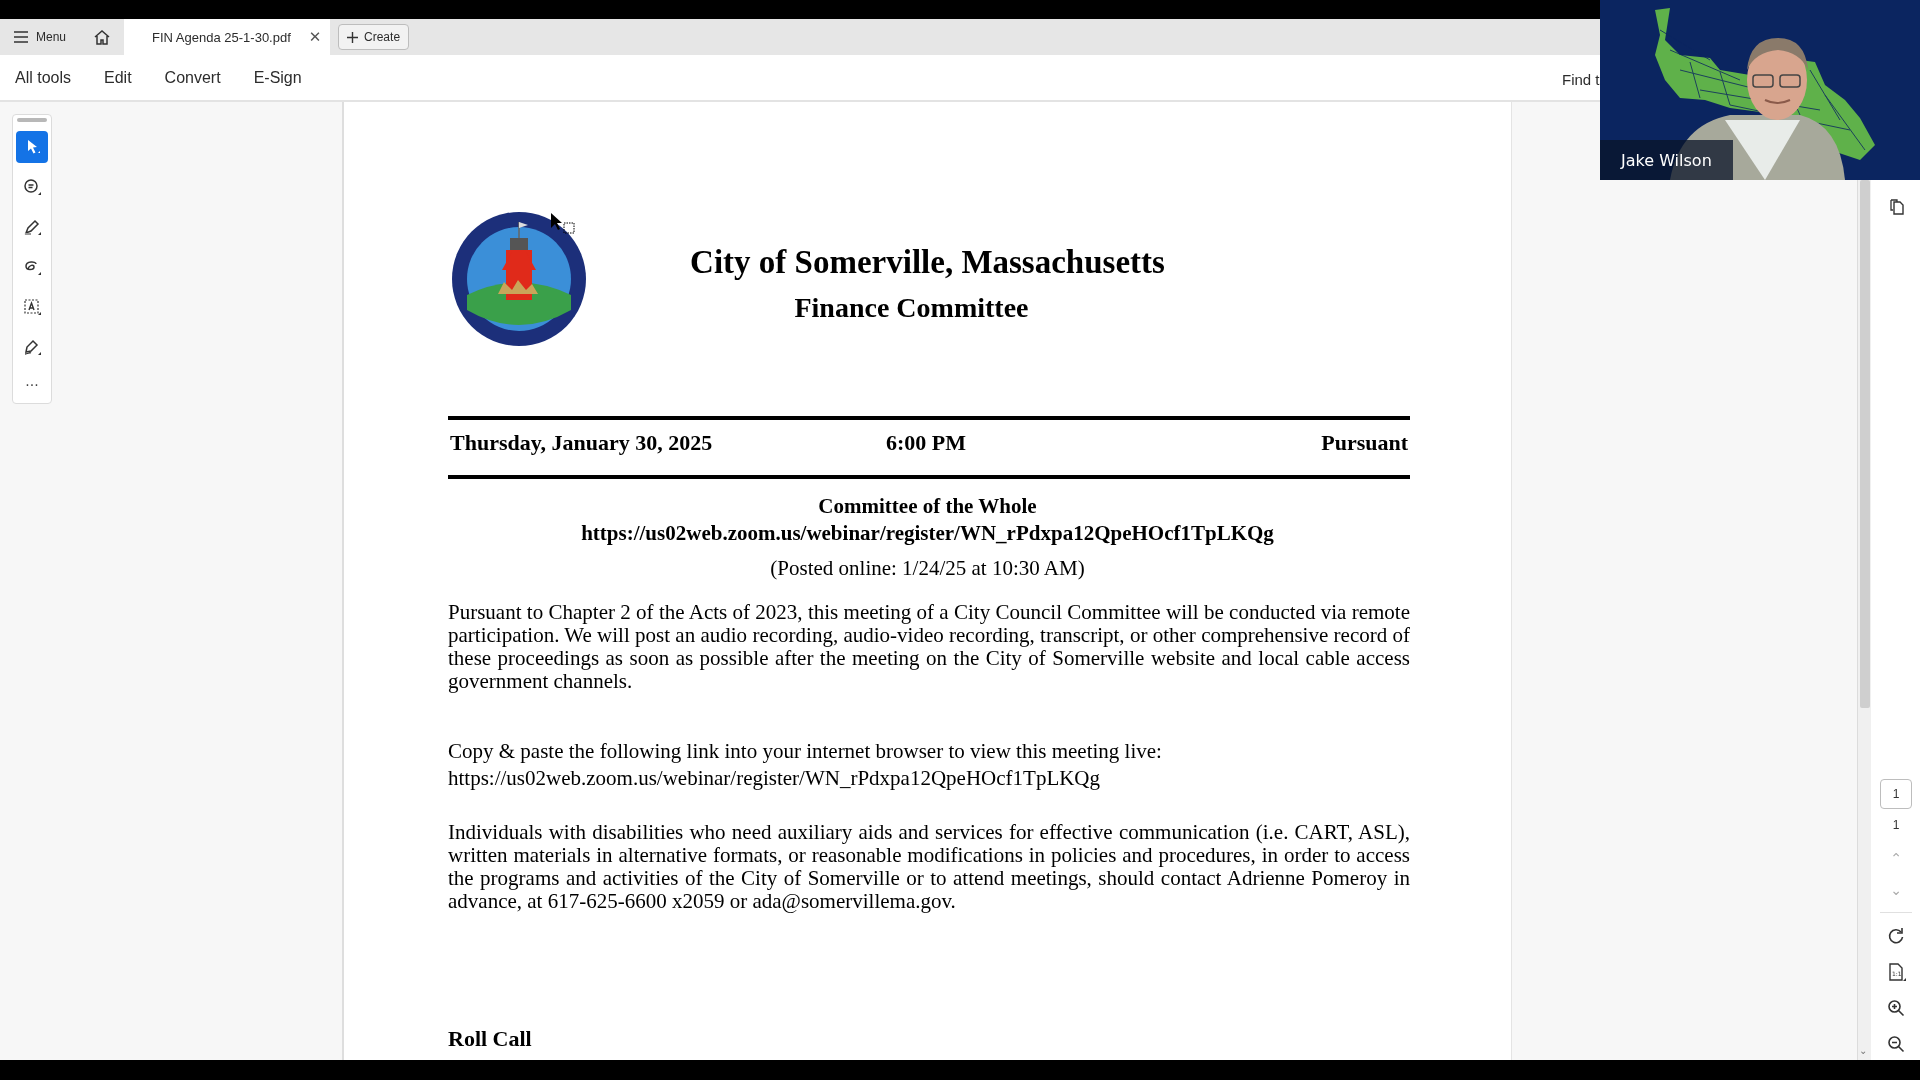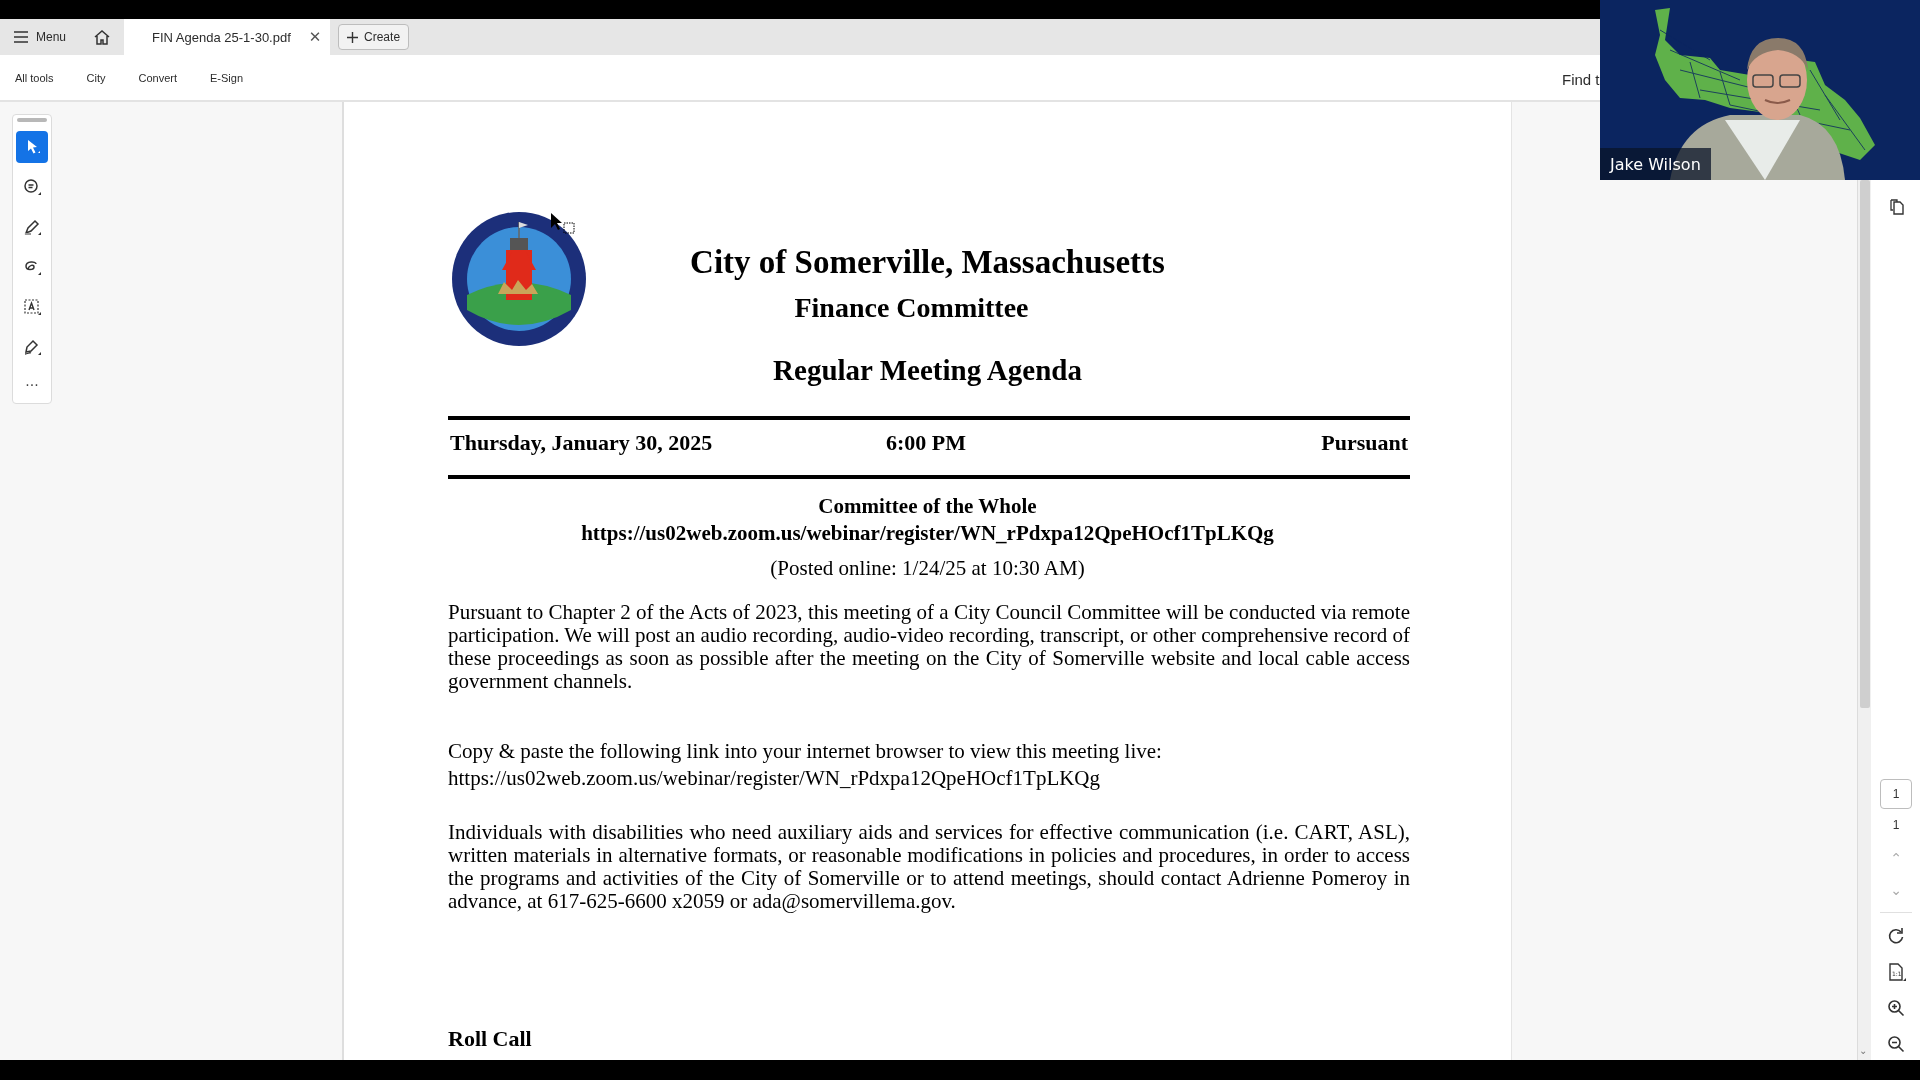--- a/index.html
+++ b/index.html
@@ -9,21 +9,21 @@
   .topbar { position: absolute; left: 0; top: 0; width: 1920px; height: 19px; background: #000; }
   .tabbar { position: absolute; left: 0; top: 19px; width: 1920px; height: 36px; background: #e6e6e6; display: flex; align-items: center; }
   .tab-menu { display: flex; align-items: center; gap: 8px; padding: 16px 14px; height: 36px; font-size: 12px; color: #2c2c2c; cursor: pointer; }
   .tab-home { width: 44px; height: 36px; display: flex; align-items: center; justify-content: center; cursor: pointer; }
   .doc-tab { height: 36px; background: #fff; display: flex; align-items: center; padding: 0 12px 0 10px; gap: 18px; width: 206px; font-size: 13px; color: #2c2c2c; cursor: pointer; }
   .doc-tab .title { flex: 1; white-space: nowrap; }
   .doc-tab .close { font-size: 15px; color: #555; }
   .create-btn { margin-left: 8px; height: 26px; padding: 0 8px; border: 1px solid #bdbdbd; border-radius: 4px; background: #f2f2f2; display: flex; align-items: center; gap: 6px; font-size: 12px; color: #2c2c2c; cursor: pointer; }
 
   .toolbar { position: absolute; left: 0; top: 55px; width: 1920px; height: 47px; background: #fff; border-bottom: 2px solid #e3e3e3; display: flex; align-items: center; }
-  .toolbar .item { font-size: 11px; color: #2c2c2c; margin-left: 15px; margin-right: 18px; cursor: pointer; }
+  .toolbar .item { font-size: 16px; color: #2c2c2c; margin-left: 15px; margin-right: 18px; cursor: pointer; }
   .toolbar .find { position: absolute; left: 1562px; top: 16px; font-size: 15px; color: #2c2c2c; }
 
   .workspace { position: absolute; left: 0; top: 102px; width: 1920px; height: 958px; background: #f7f7f7; }
   .left-rail { position: absolute; left: 12px; top: 12px; width: 40px; height: 290px; background: #fff; border: 1px solid #dcdcdc; border-radius: 4px; }
   .left-rail .grip { position: absolute; left: 4px; top: 3px; width: 30px; height: 4px; background: #b8b8b8; border-radius: 2px; }
   .rail-btn { position: absolute; left: 3px; width: 32px; height: 32px; border-radius: 4px; display: flex; align-items: center; justify-content: center; cursor: pointer; }
   .rail-btn.active { background: #1473e6; }
   .rail-btn svg { width: 20px; height: 20px; }
 
   .page { position: absolute; left: 342px; top: 0; width: 1170px; height: 958px; background: #fff; border-left: 2px solid #dedede; border-right: 1px solid #e4e4e4; font-family: "Liberation Serif", serif; color: #000; }
@@ -42,21 +42,21 @@
   .scrollbar .arrow { position: absolute; left: 1px; bottom: 4px; font-size: 10px; color: #777; }
 
   .right-rail { position: absolute; left: 1871px; top: 102px; width: 49px; height: 958px; background: #fff; }
   .rr-btn { position: absolute; left: 9px; width: 32px; height: 32px; display: flex; align-items: center; justify-content: center; cursor: pointer; font-family: "DejaVu Sans", sans-serif; color: #3a3a3a; }
   .rr-btn svg { width: 20px; height: 20px; }
   .page-box { position: absolute; left: 9px; top: 677px; width: 32px; height: 30px; border: 1px solid #bdbdbd; border-radius: 4px; display: flex; align-items: center; justify-content: center; font-size: 12px; color: #333; cursor: text; }
   .page-total { position: absolute; left: 9px; top: 716px; width: 32px; text-align: center; font-size: 12px; color: #333; }
   .rr-divider { position: absolute; left: 9px; top: 810px; width: 32px; height: 1px; background: #e0e0e0; }
 
   .video { position: absolute; left: 1600px; top: 0; width: 320px; height: 180px; background: #0b2560; overflow: hidden; }
-  .video .name { position: absolute; left: 0; bottom: 0; height: 32px; padding: 0 10px; background: rgba(10,20,40,0.75); color: #fff; font-size: 16px; font-family: "DejaVu Sans", sans-serif; display: flex; align-items: center; }
+  .video .name { position: absolute; left: 0; bottom: 0; height: 40px; padding: 0 21px; background: rgba(10,20,40,0.75); color: #fff; font-size: 16px; font-family: "DejaVu Sans", sans-serif; display: flex; align-items: center; }
 
   .bottombar { position: absolute; left: 0; top: 1060px; width: 1920px; height: 20px; background: #000; }
 </style>
 </head>
 <body>
 
 <div class="topbar"></div>
 
 <div class="tabbar">
   <div class="tab-menu">
@@ -80,21 +80,21 @@
   <div class="create-btn">
     <svg width="11" height="11" viewBox="0 0 11 11">
         <path d="M5.5 0v11M0 5.5h11" stroke="#333" stroke-width="1.4"></path>
       </svg>
     <span>Create</span>
   </div>
 </div>
 
 <div class="toolbar">
   <span class="item">All tools</span>
-  <span class="item">City</span>
+  <span class="item">Edit</span>
   <span class="item">Convert</span>
   <span class="item">E-Sign</span>
   <span class="find">Find te</span>
 </div>
 
 <div class="workspace">
   <div class="left-rail">
     <div class="grip"></div>
     <div class="rail-btn active" style="top:16px">
       <svg viewBox="0 0 20 20">
@@ -146,21 +146,20 @@
       <path d="M17 85 Q69 60 121 85 L121 100 Q69 130 17 100 Z" fill="#3aa04a"></path>
       <rect x="56" y="40" width="26" height="50" fill="#e02a1a"></rect>
       <path d="M52 60l10-18 14 0 10 18z" fill="#e02a1a"></path>
       <rect x="60" y="28" width="18" height="12" fill="#555"></rect>
       <path d="M69 28V12" stroke="#666" stroke-width="1.5"></path>
       <path d="M69 12l9 3-9 3z" fill="#ddd"></path>
       <path d="M48 84l6-12 8 8 6-10 8 10 6-6 6 10z" fill="#c9a55a"></path>
     </svg>
     <div class="h1" style="top:142px;font-size:33px;">City of Somerville, Massachusetts</div>
     <div class="h1" style="top:190px;font-size:28px;left:-16px">Finance Committee</div>
-    <div class="h1" style="top:252px;font-size:29px;">Regular Meeting Agenda</div>
 
     <div class="rule" style="top:314px"></div>
     <div class="meta">
       <span style="left:0">Thursday, January 30, 2025</span>
       <span style="left:436px">6:00 PM</span>
       <span style="right:0">Pursuant</span>
     </div>
     <div class="rule" style="top:373px"></div>
 
     <div class="h1" style="top:392px;font-size:21px;">Committee of the Whole</div>

